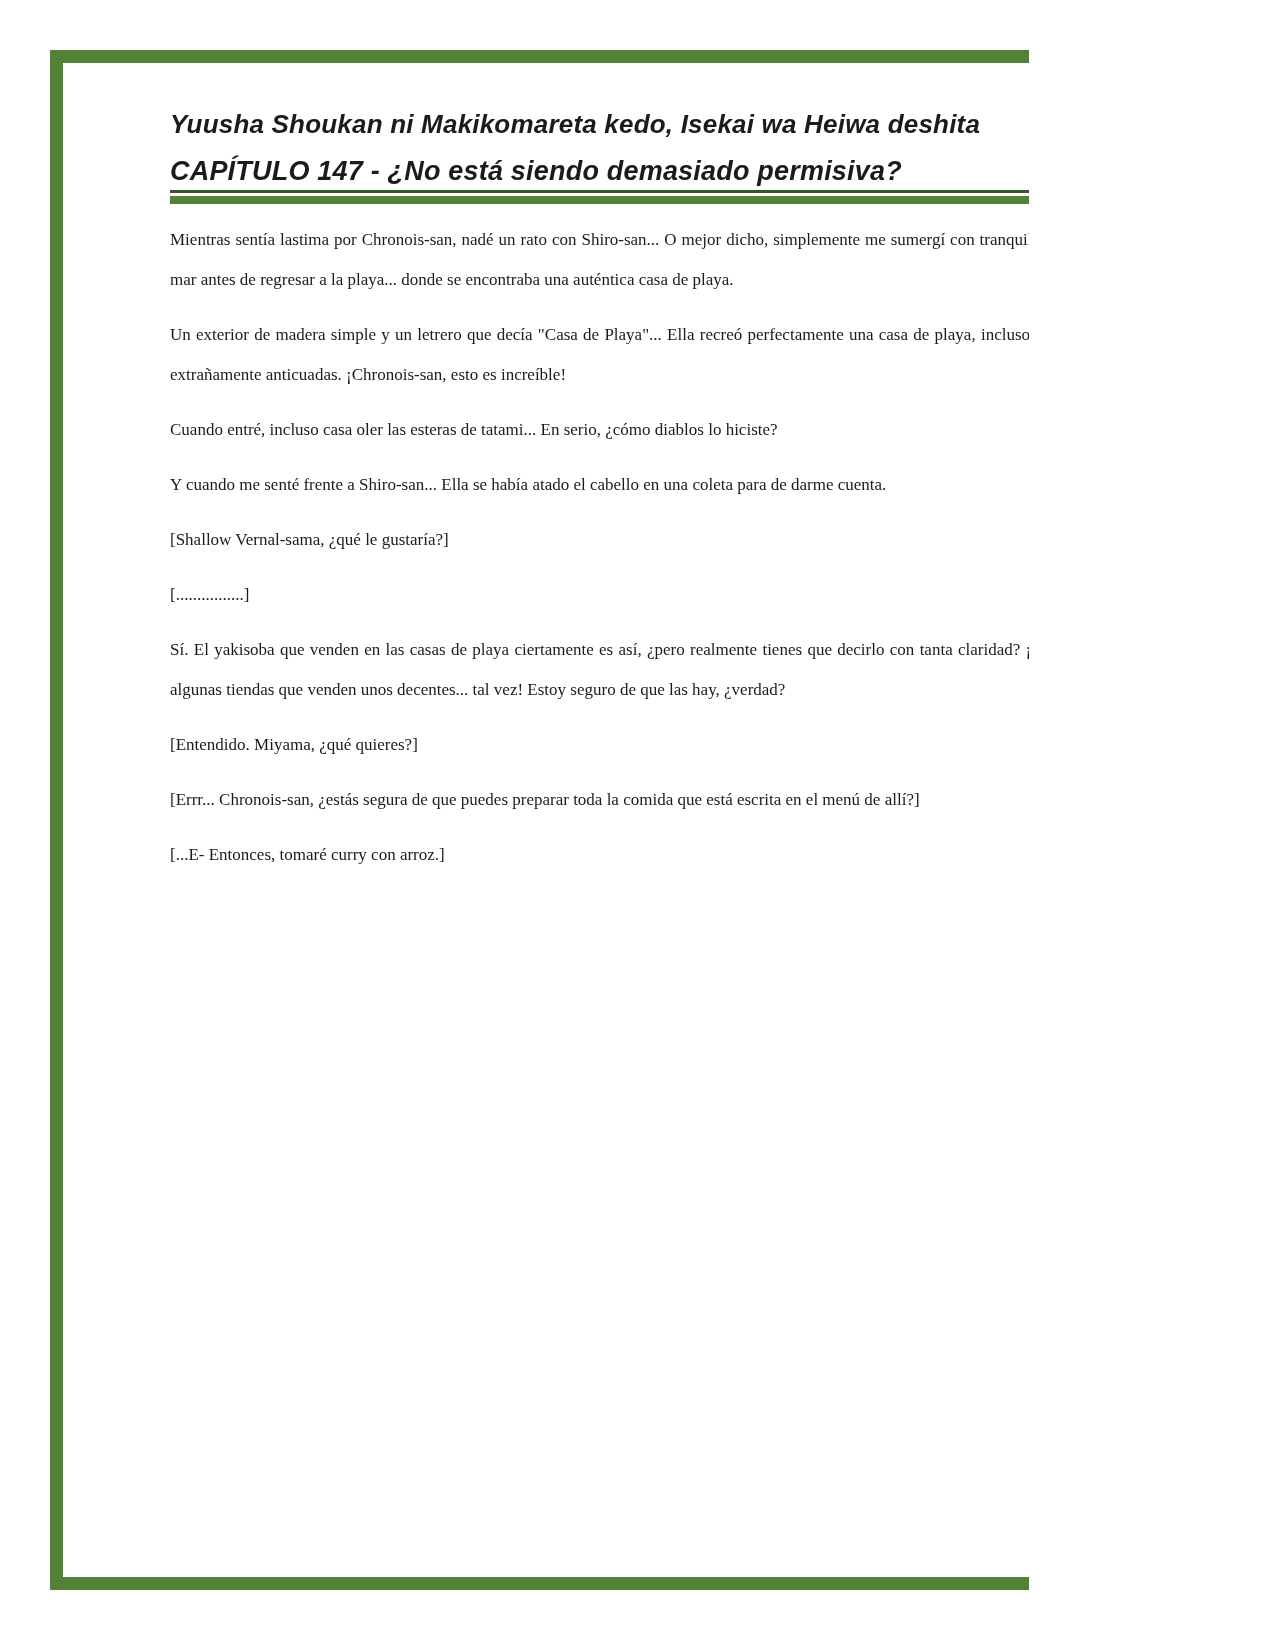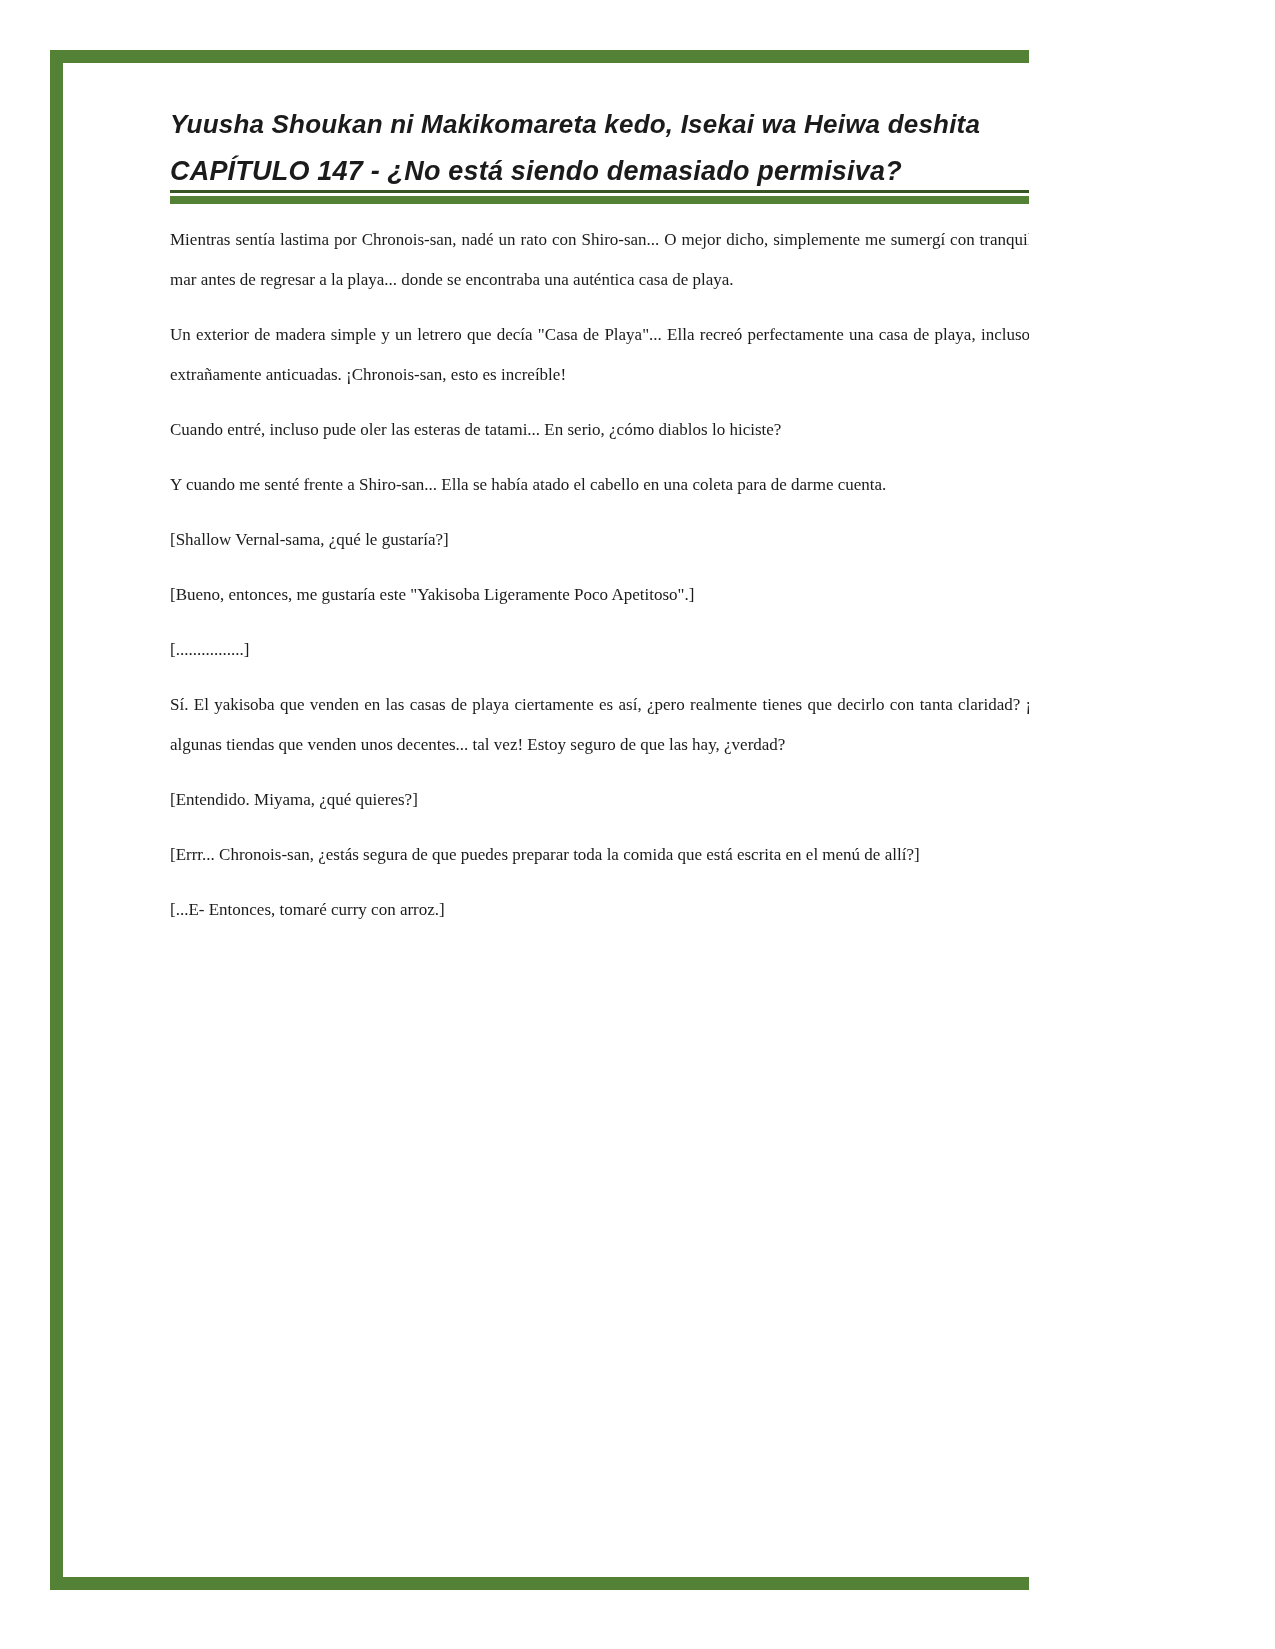--- a/index.html
+++ b/index.html
@@ -82,28 +82,27 @@
       <div class="rule-thin"></div>
       <div class="rule-gap"></div>
       <div class="rule-thick"></div>
     </div>
     <div class="paragraphs">
 
         <p class="body-par">Mientras sentía lastima por Chronois-san, nadé un rato con Shiro-san... O mejor dicho, simplemente me sumergí con tranquilidad en el mar antes de regresar a la playa... donde se encontraba una auténtica casa de playa.</p>
 
         <p class="body-par">Un exterior de madera simple y un letrero que decía "Casa de Playa"... Ella recreó perfectamente una casa de playa, incluso las partes extrañamente anticuadas. ¡Chronois-san, esto es increíble!</p>
 
-        <p class="body-par">Cuando entré, incluso pude oler las esteras de tatami... En serio, ¿cómo diablos lo hiciste?</p>
+        <p class="body-par">Cuando entré, incluso casa oler las esteras de tatami... En serio, ¿cómo diablos lo hiciste?</p>
 
         <p class="body-par">Y cuando me senté frente a Shiro-san... Ella se había atado el cabello en una coleta para de darme cuenta.</p>
 
 
         <p class="body-par">[Shallow Vernal-sama, ¿qué le gustaría?]</p>
 
-        <p class="body-par">[Bueno, entonces, me gustaría este "Yakisoba Ligeramente Poco Apetitoso".]</p>
 
         <p class="body-par">[................]</p>
 
         <p class="body-par">Sí. El yakisoba que venden en las casas de playa ciertamente es así, ¿pero realmente tienes que decirlo con tanta claridad? ¡Ah, y hay algunas tiendas que venden unos decentes... tal vez! Estoy seguro de que las hay, ¿verdad?</p>
 
         <p class="body-par">[Entendido. Miyama, ¿qué quieres?]</p>
 
         <p class="body-par">[Errr... Chronois-san, ¿estás segura de que puedes preparar toda la comida que está escrita en el menú de allí?]</p>
 
 

